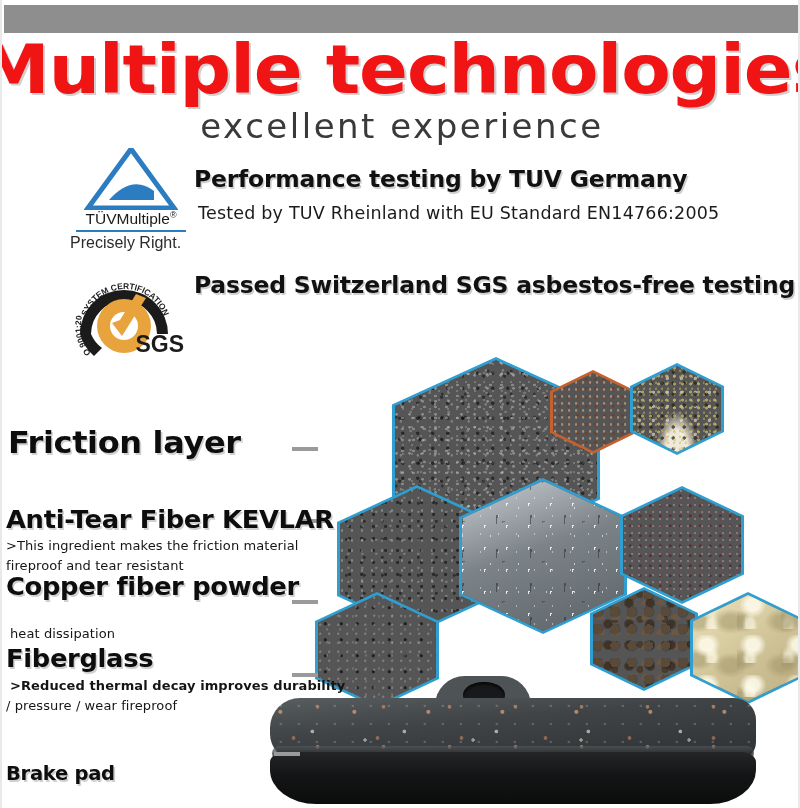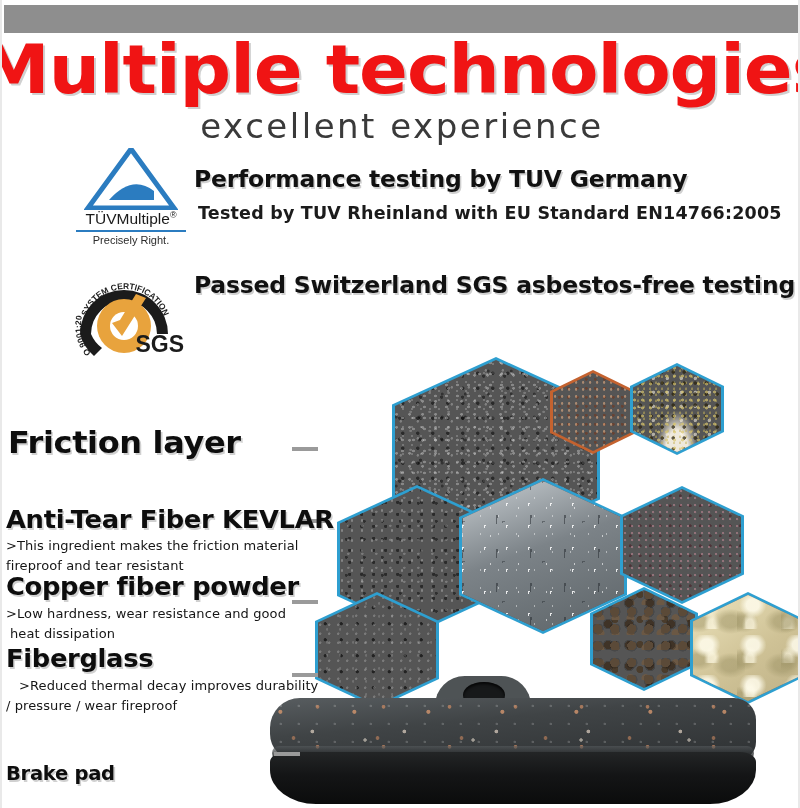--- a/index.html
+++ b/index.html
@@ -60,40 +60,39 @@
     text-shadow:1.5px 1.5px 0 rgba(150,150,150,.45);
     white-space:nowrap;
   }
   .cert-sub{
     position:absolute;
     font-family:"DejaVu Sans", sans-serif;
     font-size:17.5px;
     color:#1b1b1b;
     letter-spacing:0.2px;
     white-space:nowrap;
-    font-weight:bold;
   }
   #tuv-head{left:192px;top:166px;}
   #tuv-sub{left:196px;top:203px;}
   #sgs-head{left:192px;top:272px;}
 
   
   .tuv-logo{position:absolute;left:68px;top:148px;width:122px;height:100px;}
   .tuv-logo .mark{position:absolute;left:14px;top:0;width:94px;height:62px;}
   .tuv-word{
     position:absolute;left:0;top:62px;width:122px;
     text-align:center;font-family:"Liberation Sans", sans-serif;
     font-size:15.5px;color:#1a1a1a;white-space:nowrap;
   }
   .tuv-word b{font-weight:400;}
   .tuv-reg{font-size:9px;vertical-align:super;}
   .tuv-rule{position:absolute;left:6px;top:82px;width:110px;height:2px;background:#2b7cc0;}
   .tuv-tag{
-    position:absolute;left:0;top:86px;width:122px;text-align:center;
-    font-family:"Liberation Sans", sans-serif;font-size:11px;color:#2b2b2b;
+    position:absolute;left:0;top:86px;width:122px;
+    font-family:"Liberation Sans", sans-serif;font-size:16px;color:#2b2b2b;
     white-space:nowrap;
   }
   
   .sgs-logo{position:absolute;left:70px;top:268px;width:118px;height:90px;}
 
   
   .feat-title{
     position:absolute;
     font-family:"DejaVu Sans", sans-serif;
     font-weight:700;
@@ -114,21 +113,21 @@
     white-space:nowrap;
   }
   #f1-title{left:6px;top:424px;font-size:31px;}
   #f2-title{left:4px;top:505px;font-size:25px;}
   #f2-d1{left:4px;top:536px;}
   #f2-d2{left:4px;top:556px;}
   #f3-title{left:4px;top:572px;font-size:25px;}
   #f3-d1{left:4px;top:604px;}
   #f3-d2{left:8px;top:624px;}
   #f4-title{left:4px;top:644px;font-size:25px;}
-  #f4-d1{left:17px;top:676px;}
+  #f4-d1{left:8px;top:676px;font-weight:bold;}
   #f4-d2{left:4px;top:696px;}
   #f5-title{left:4px;top:762px;font-size:19px;}
 
   
   .dash{position:absolute;height:4px;background:#9a9a9a;width:26px;}
 
   
   .hex{
     position:absolute;
     clip-path:polygon(50% 0%,100% 25%,100% 75%,50% 100%,0% 75%,0% 25%);
@@ -360,21 +359,20 @@
   <div class="dash" style="left:290px;top:673px;"></div>
   <div class="dash" style="left:272px;top:752px;"></div>
 
   <div class="feat-title" id="f1-title">Friction layer</div>
 
   <div class="feat-title" id="f2-title">Anti-Tear Fiber KEVLAR</div>
   <div class="feat-desc" id="f2-d2">fireproof and tear resistant</div>
   <div class="feat-desc" id="f2-d1">&gt;This ingredient makes the friction material</div>
 
   <div class="feat-title" id="f3-title">Copper fiber powder</div>
-  <div class="feat-desc" id="f3-d1">&gt;Low hardness, wear resistance and good</div>
   <div class="feat-desc" id="f3-d2">heat dissipation</div>
 
   <div class="feat-title" id="f4-title">Fiberglass</div>
   <div class="feat-desc" id="f4-d1">&gt;Reduced thermal decay improves durability</div>
   <div class="feat-desc" id="f4-d2">/ pressure / wear fireproof</div>
 
   <div class="feat-title" id="f5-title">Brake pad</div>
 
 </div>
 

